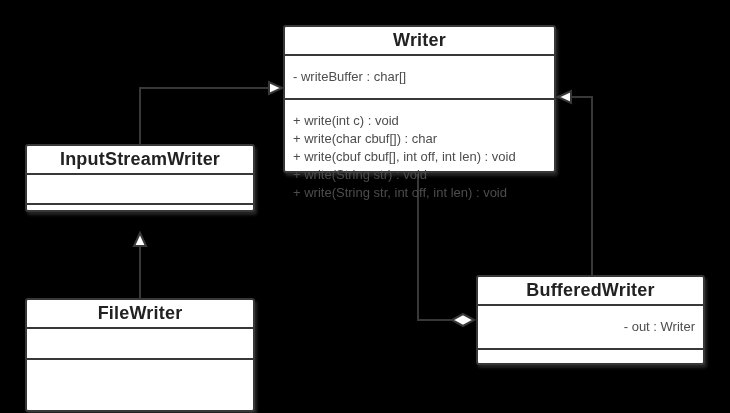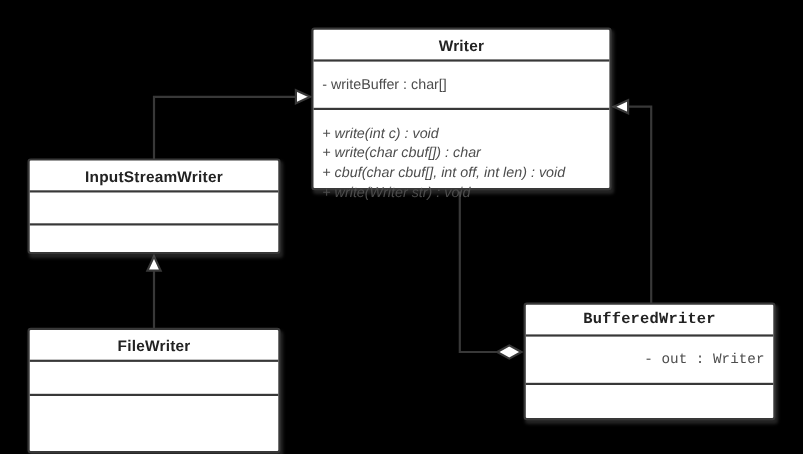--- a/index.html
+++ b/index.html
@@ -45,21 +45,21 @@
     box-shadow: 2px 3px 3px rgba(130,130,130,0.28);
     display: flex;
     flex-direction: column;
   }
   .uml-title {
     display: flex;
     align-items: center;
     justify-content: center;
     height: 27px;
     flex: 0 0 27px;
-    font-size: 14px;
+    font-size: 18px;
     font-weight: bold;
     color: var(--title-text);
     letter-spacing: 0.2px;
   }
   .uml-section {
     border-top: 2px solid var(--stroke);
     display: flex;
     flex-direction: column;
     justify-content: center;
     padding: 12px 8px;
@@ -67,28 +67,28 @@
   .uml-line {
     font-size: 13px;
     line-height: 18px;
     color: var(--body-text);
     white-space: nowrap;
     overflow: hidden;
   }
   
   .box-writer            { left: 283px; top: 25px;  width: 273px; height: 148px; }
   .box-writer .sec-attrs { flex: 0 0 30px; }
-  .box-writer .sec-methods { flex: 1 1 auto; justify-content: center; font-style: italic; }
-  .box-inputstreamwriter { left: 25px;  top: 144px; width: 230px; height: 87px; }
+  .box-writer .sec-methods { flex: 1 1 auto; justify-content: center; }
+  .box-inputstreamwriter { left: 25px;  top: 144px; width: 230px; height: 68px; }
   .box-inputstreamwriter .sec-attrs { flex: 0 0 30px; }
   .box-inputstreamwriter .sec-methods { flex: 1 1 auto; }
   .box-filewriter        { left: 25px;  top: 298px; width: 230px; height: 114px; }
   .box-filewriter .sec-attrs { flex: 0 0 31px; }
   .box-filewriter .sec-methods { flex: 1 1 auto; }
-  .box-bufferedwriter    { left: 476px; top: 275px; width: 229px; height: 107px; font-family: Liberation Mono, monospace; }
+  .box-bufferedwriter    { left: 476px; top: 275px; width: 229px; height: 90px; }
   .box-bufferedwriter .sec-attrs { flex: 0 0 31px; align-items: flex-end; }
   .box-bufferedwriter .sec-methods { flex: 1 1 auto; }
 </style>
 </head>
 <body>
 
 <div class="canvas">
 
   <svg class="connectors" viewBox="0 0 730 413" xmlns="http://www.w3.org/2000/svg">
 
@@ -114,22 +114,23 @@
   </svg>
 
   <div class="uml-class box-writer">
     <div class="uml-title">Writer</div>
     <div class="uml-section sec-attrs">
       <div class="uml-line">- writeBuffer : char[]</div>
     </div>
     <div class="uml-section sec-methods">
       <div class="uml-line">+ write(int c) : void</div>
       <div class="uml-line">+ write(char cbuf[]) : char</div>
-      <div class="uml-line">+ cbuf(char cbuf[], int off, int len) : void</div>
-      <div class="uml-line">+ write(Writer str) : void</div>
+      <div class="uml-line">+ write(cbuf cbuf[], int off, int len) : void</div>
+      <div class="uml-line">+ write(String str) : void</div>
+      <div class="uml-line">+ write(String str, int off, int len) : void</div>
     </div>
   </div>
 
   <div class="uml-class box-inputstreamwriter">
     <div class="uml-title">InputStreamWriter</div>
     <div class="uml-section sec-attrs"></div>
     <div class="uml-section sec-methods"></div>
   </div>
 
   <div class="uml-class box-filewriter">

